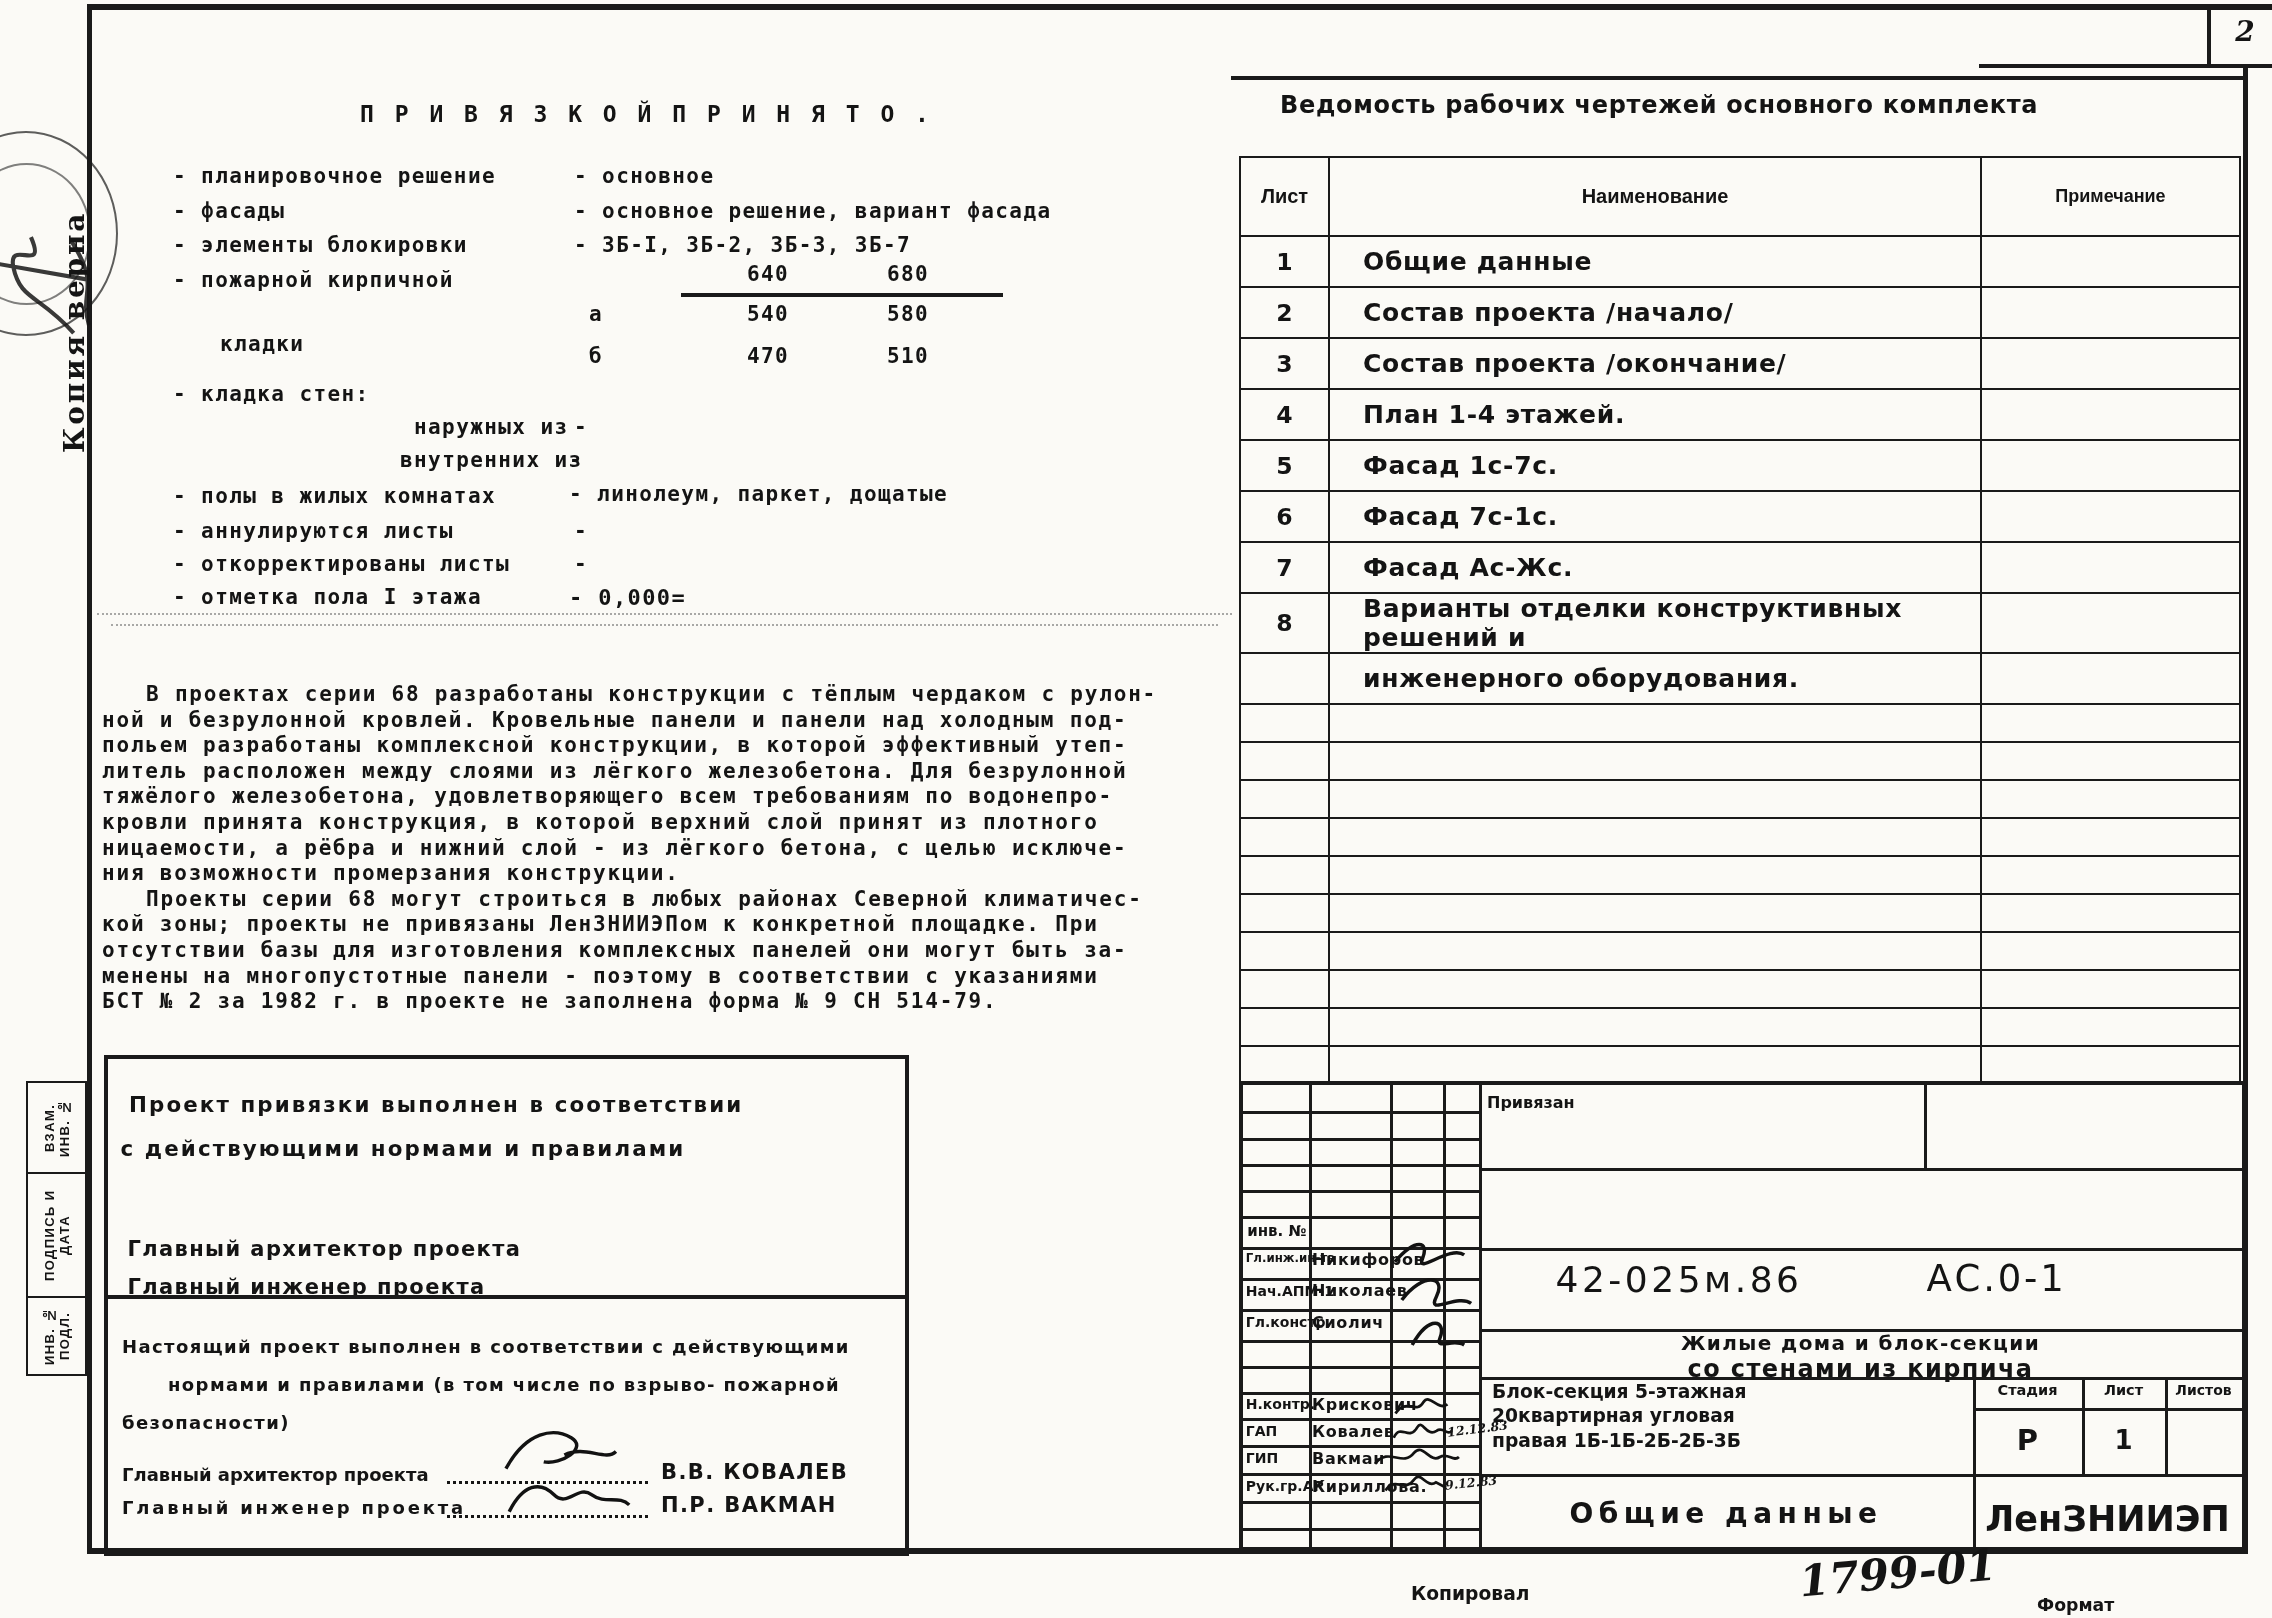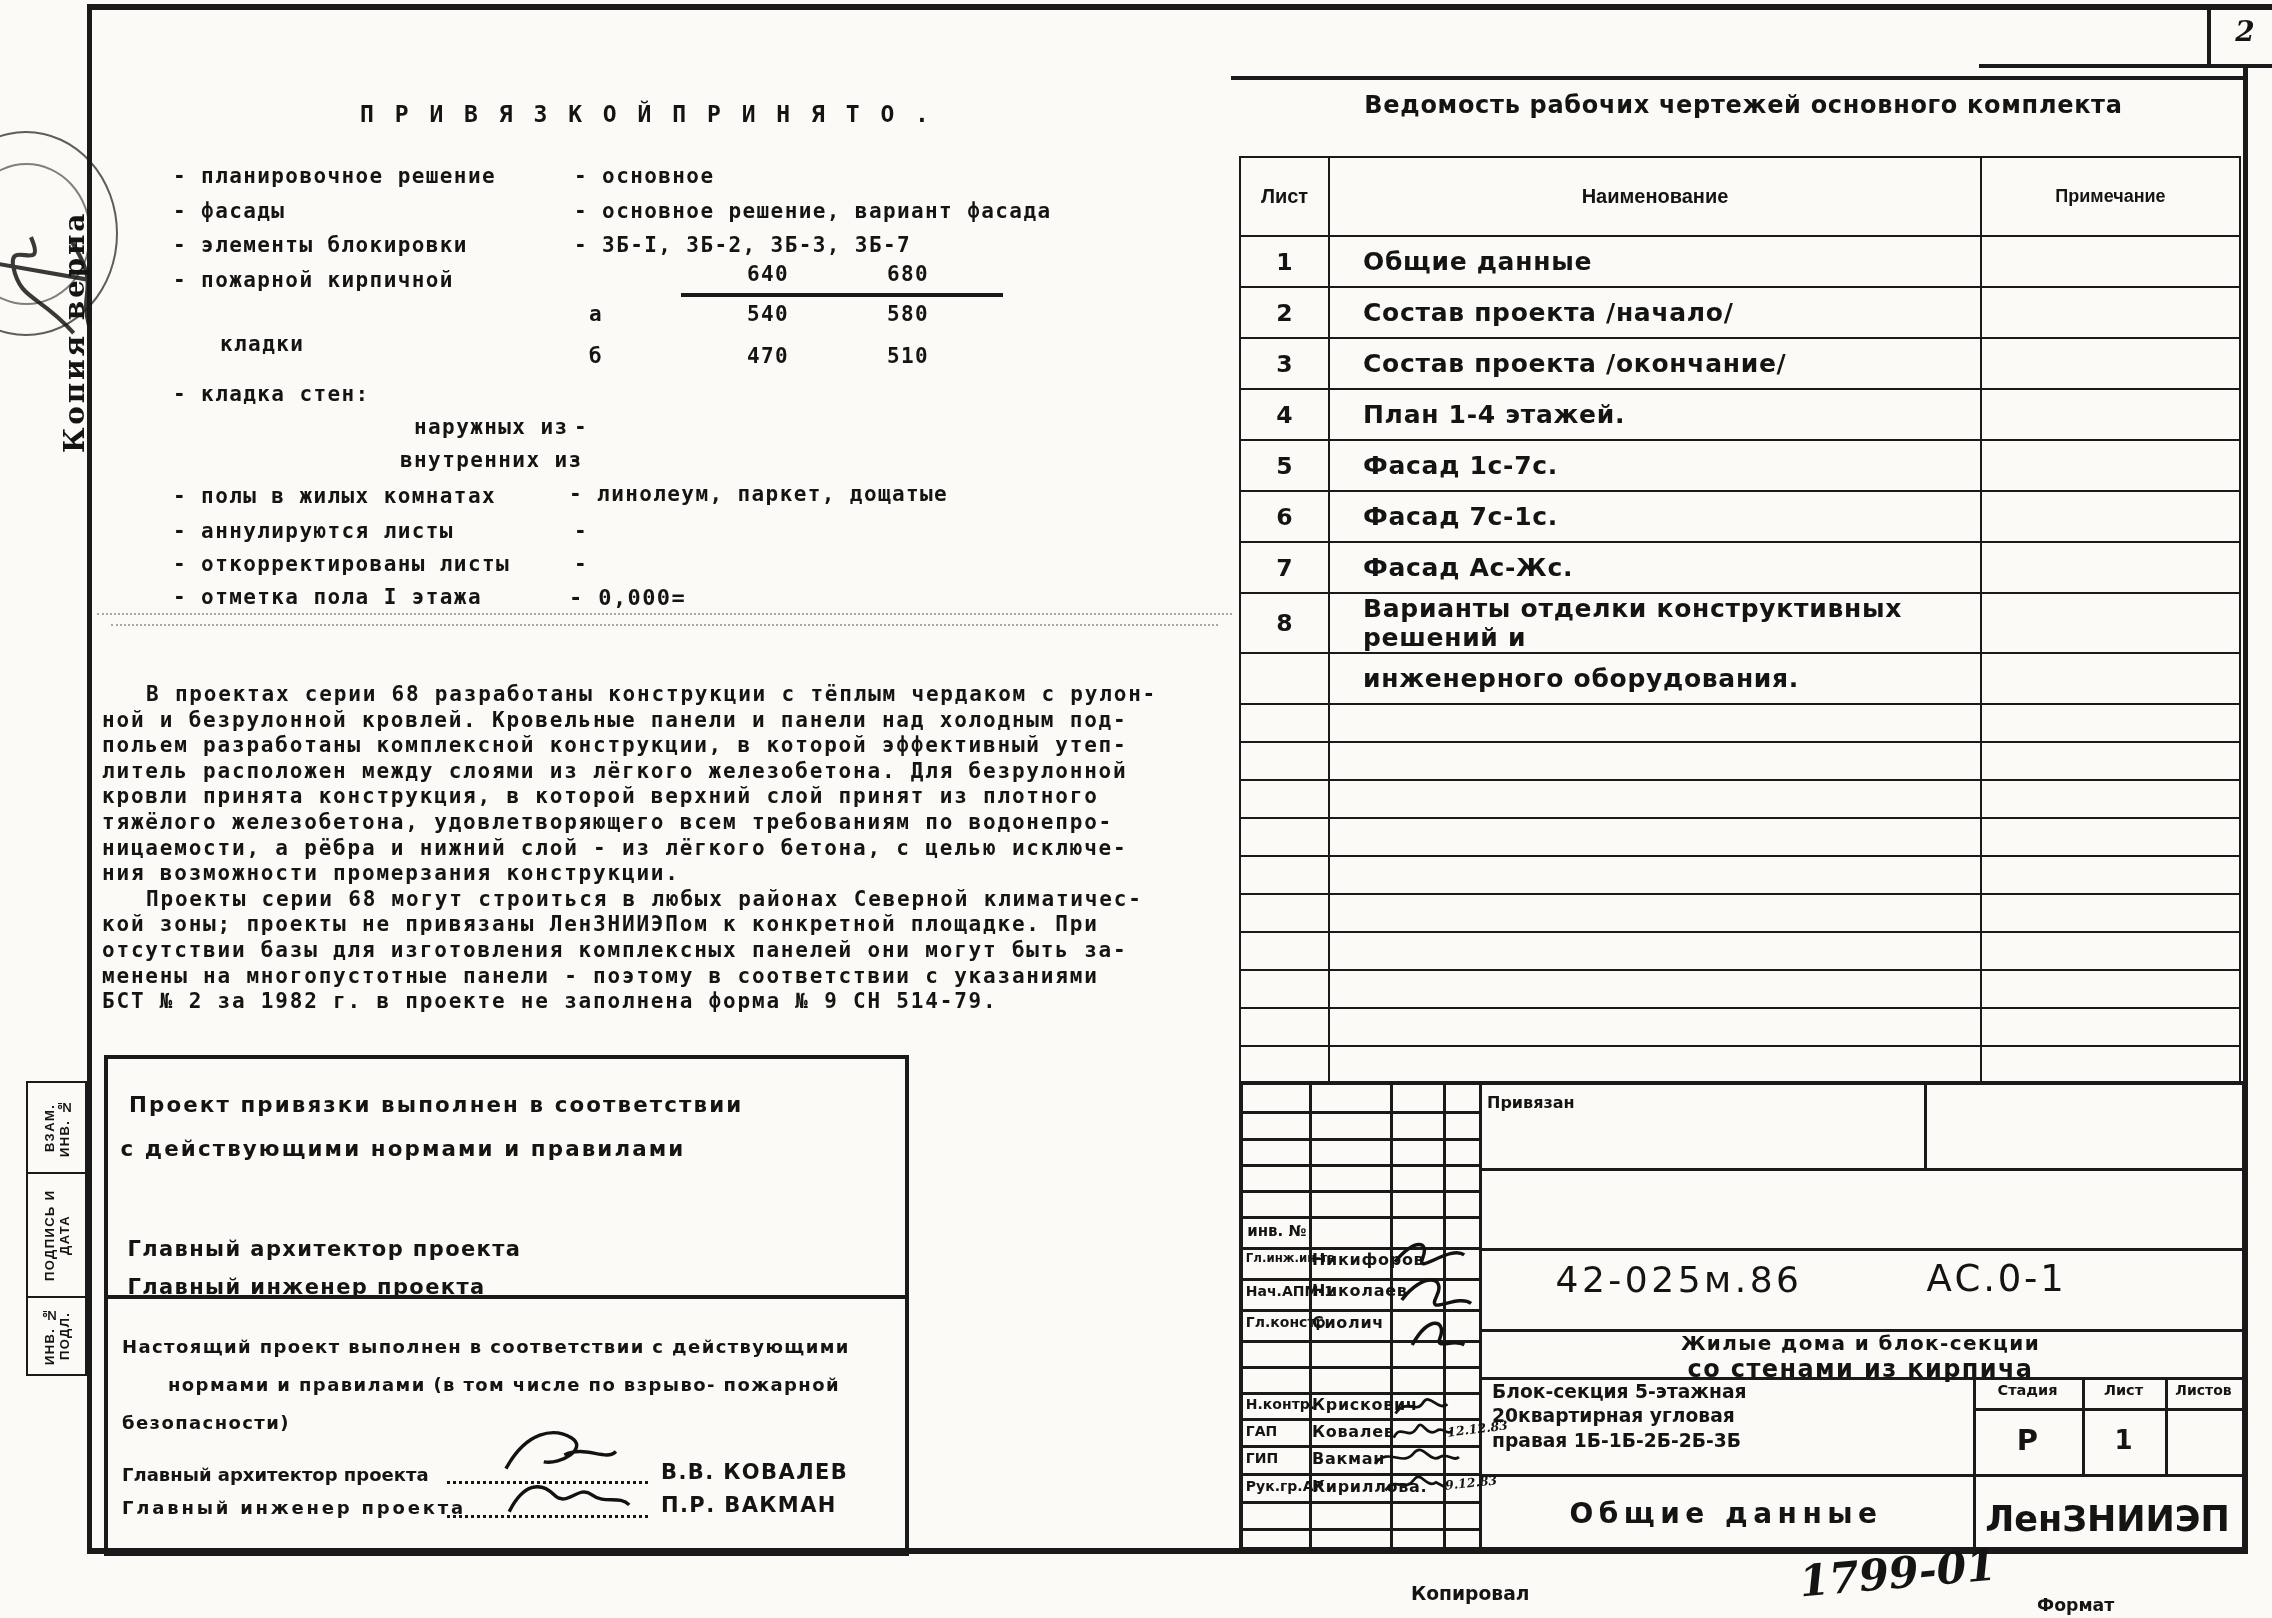--- a/index.html
+++ b/index.html
@@ -90,22 +90,22 @@
   <div class="a tw" style="left:569px;top:585px;font-size:22px;">- 0,000=</div>
 
   <div class="dots" style="left:97px;top:613px;width:1135px;"></div>
   <div class="dots" style="left:111px;top:624px;width:1107px;"></div>
 
   <div class="a" style="left:102px;top:646px;margin-top:36px;">
     <div class="tline ind">В проектах серии 68 разработаны конструкции с тёплым чердаком с рулон-</div>
     <div class="tline">ной и безрулонной кровлей. Кровельные панели и панели над холодным под-</div>
     <div class="tline">польем разработаны комплексной конструкции, в которой эффективный утеп-</div>
     <div class="tline">литель расположен между слоями из лёгкого железобетона. Для безрулонной</div>
+    <div class="tline">тяжёлого железобетона, удовлетворяющего всем требованиям по водонепро-</div>
     <div class="tline">кровли принята конструкция, в которой верхний слой принят из плотного</div>
-    <div class="tline">тяжёлого железобетона, удовлетворяющего всем требованиям по водонепро-</div>
     <div class="tline">ницаемости, а рёбра и нижний слой - из лёгкого бетона, с целью исключе-</div>
     <div class="tline">ния возможности промерзания конструкции.</div>
     <div class="tline ind">Проекты серии 68 могут строиться в любых районах Северной климатичес-</div>
     <div class="tline">кой зоны; проекты не привязаны ЛенЗНИИЭПом к конкретной площадке. При</div>
     <div class="tline">отсутствии базы для изготовления комплексных панелей они могут быть за-</div>
     <div class="tline">менены на многопустотные панели - поэтому в соответствии с указаниями</div>
     <div class="tline">БСТ № 2 за 1982 г. в проекте не заполнена форма № 9 СН 514-79.</div>
   </div>
 
   <div class="a" style="left:104px;top:1055px;width:797px;height:493px;border:4.2px solid #1a1a1a;">
@@ -134,21 +134,21 @@
   <div class="mcell" style="left:26px;top:1081px;width:57px;height:89px;">
     <div class="vert">ВЗАМ. ИНВ. №</div>
   </div>
   <div class="mcell" style="left:26px;top:1172px;width:57px;height:122px;">
     <div class="vert">ПОДПИСЬ И ДАТА</div>
   </div>
   <div class="mcell" style="left:26px;top:1296px;width:57px;height:76px;">
     <div class="vert">ИНВ. № ПОДЛ.</div>
   </div>
 
-  <div class="a hw" style="left:1280px;top:91px;width:927px;text-align:center;font-size:24px;font-weight:700;letter-spacing:0.7px;">Ведомость рабочих чертежей основного комплекта</div>
+  <div class="a hw" style="left:1280px;top:91px;width:927px;text-align:left;font-size:24px;font-weight:700;letter-spacing:0.7px;">Ведомость рабочих чертежей основного комплекта</div>
 
   <table class="reg">
     <colgroup>
         <col style="width:89px">
         <col style="width:652px">
         <col style="width:259px">
       </colgroup>
     <tbody>
         <tr class="h">
       <th>Лист</th>

